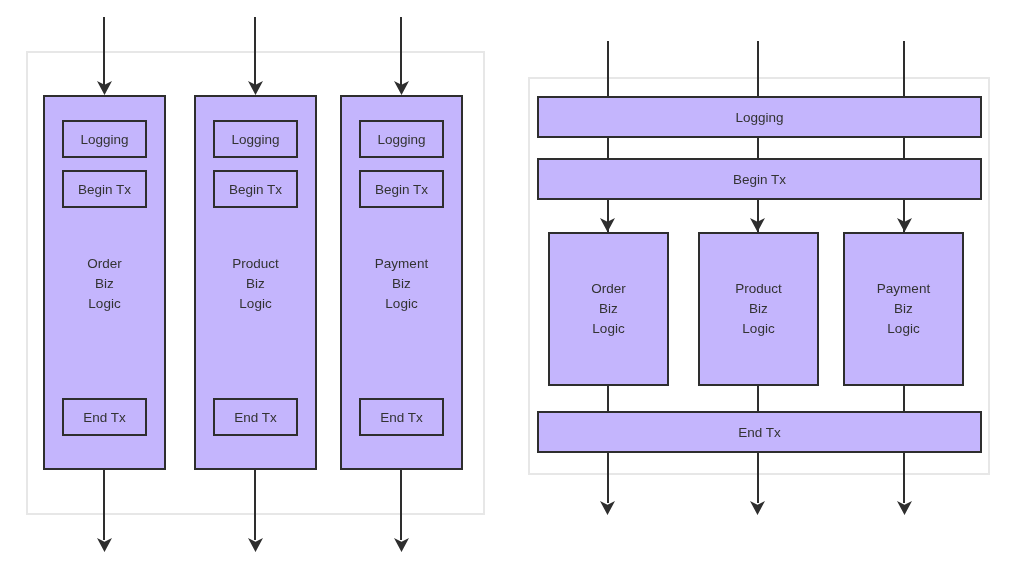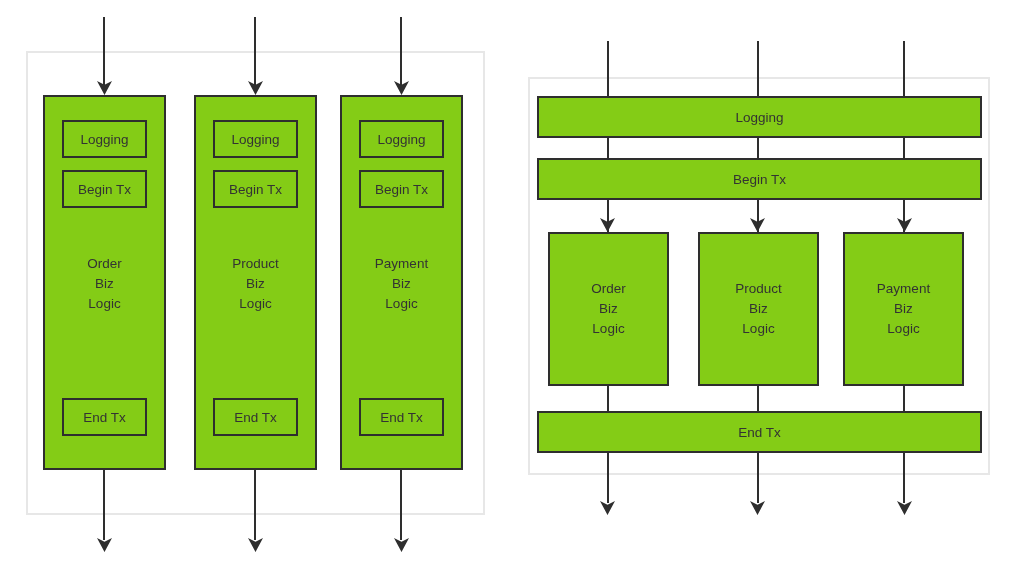--- a/index.html
+++ b/index.html
@@ -15,21 +15,21 @@
   .frame {
     position: absolute; border: 2px solid var(--frame, #e7e7e7);
     background: transparent; z-index: 0;
   }
   .vline {
     position: absolute; width: 2px;
     background: var(--stroke, #2e2e2e); z-index: 1;
   }
   .node {
     position: absolute; border: 2px solid var(--stroke, #2e2e2e);
-    background: #84cc16; z-index: 2;
+    background: #c4b5fd; z-index: 2;
   }
   .small-box {
     left: 17px; width: 85px; height: 38px;
     display: flex; align-items: center; justify-content: center;
     font-size: 13.5px;
   }
   .bar {
     left: 537px; width: 445px; height: 42px;
     display: flex; align-items: center; justify-content: center;
     font-size: 13.5px;

